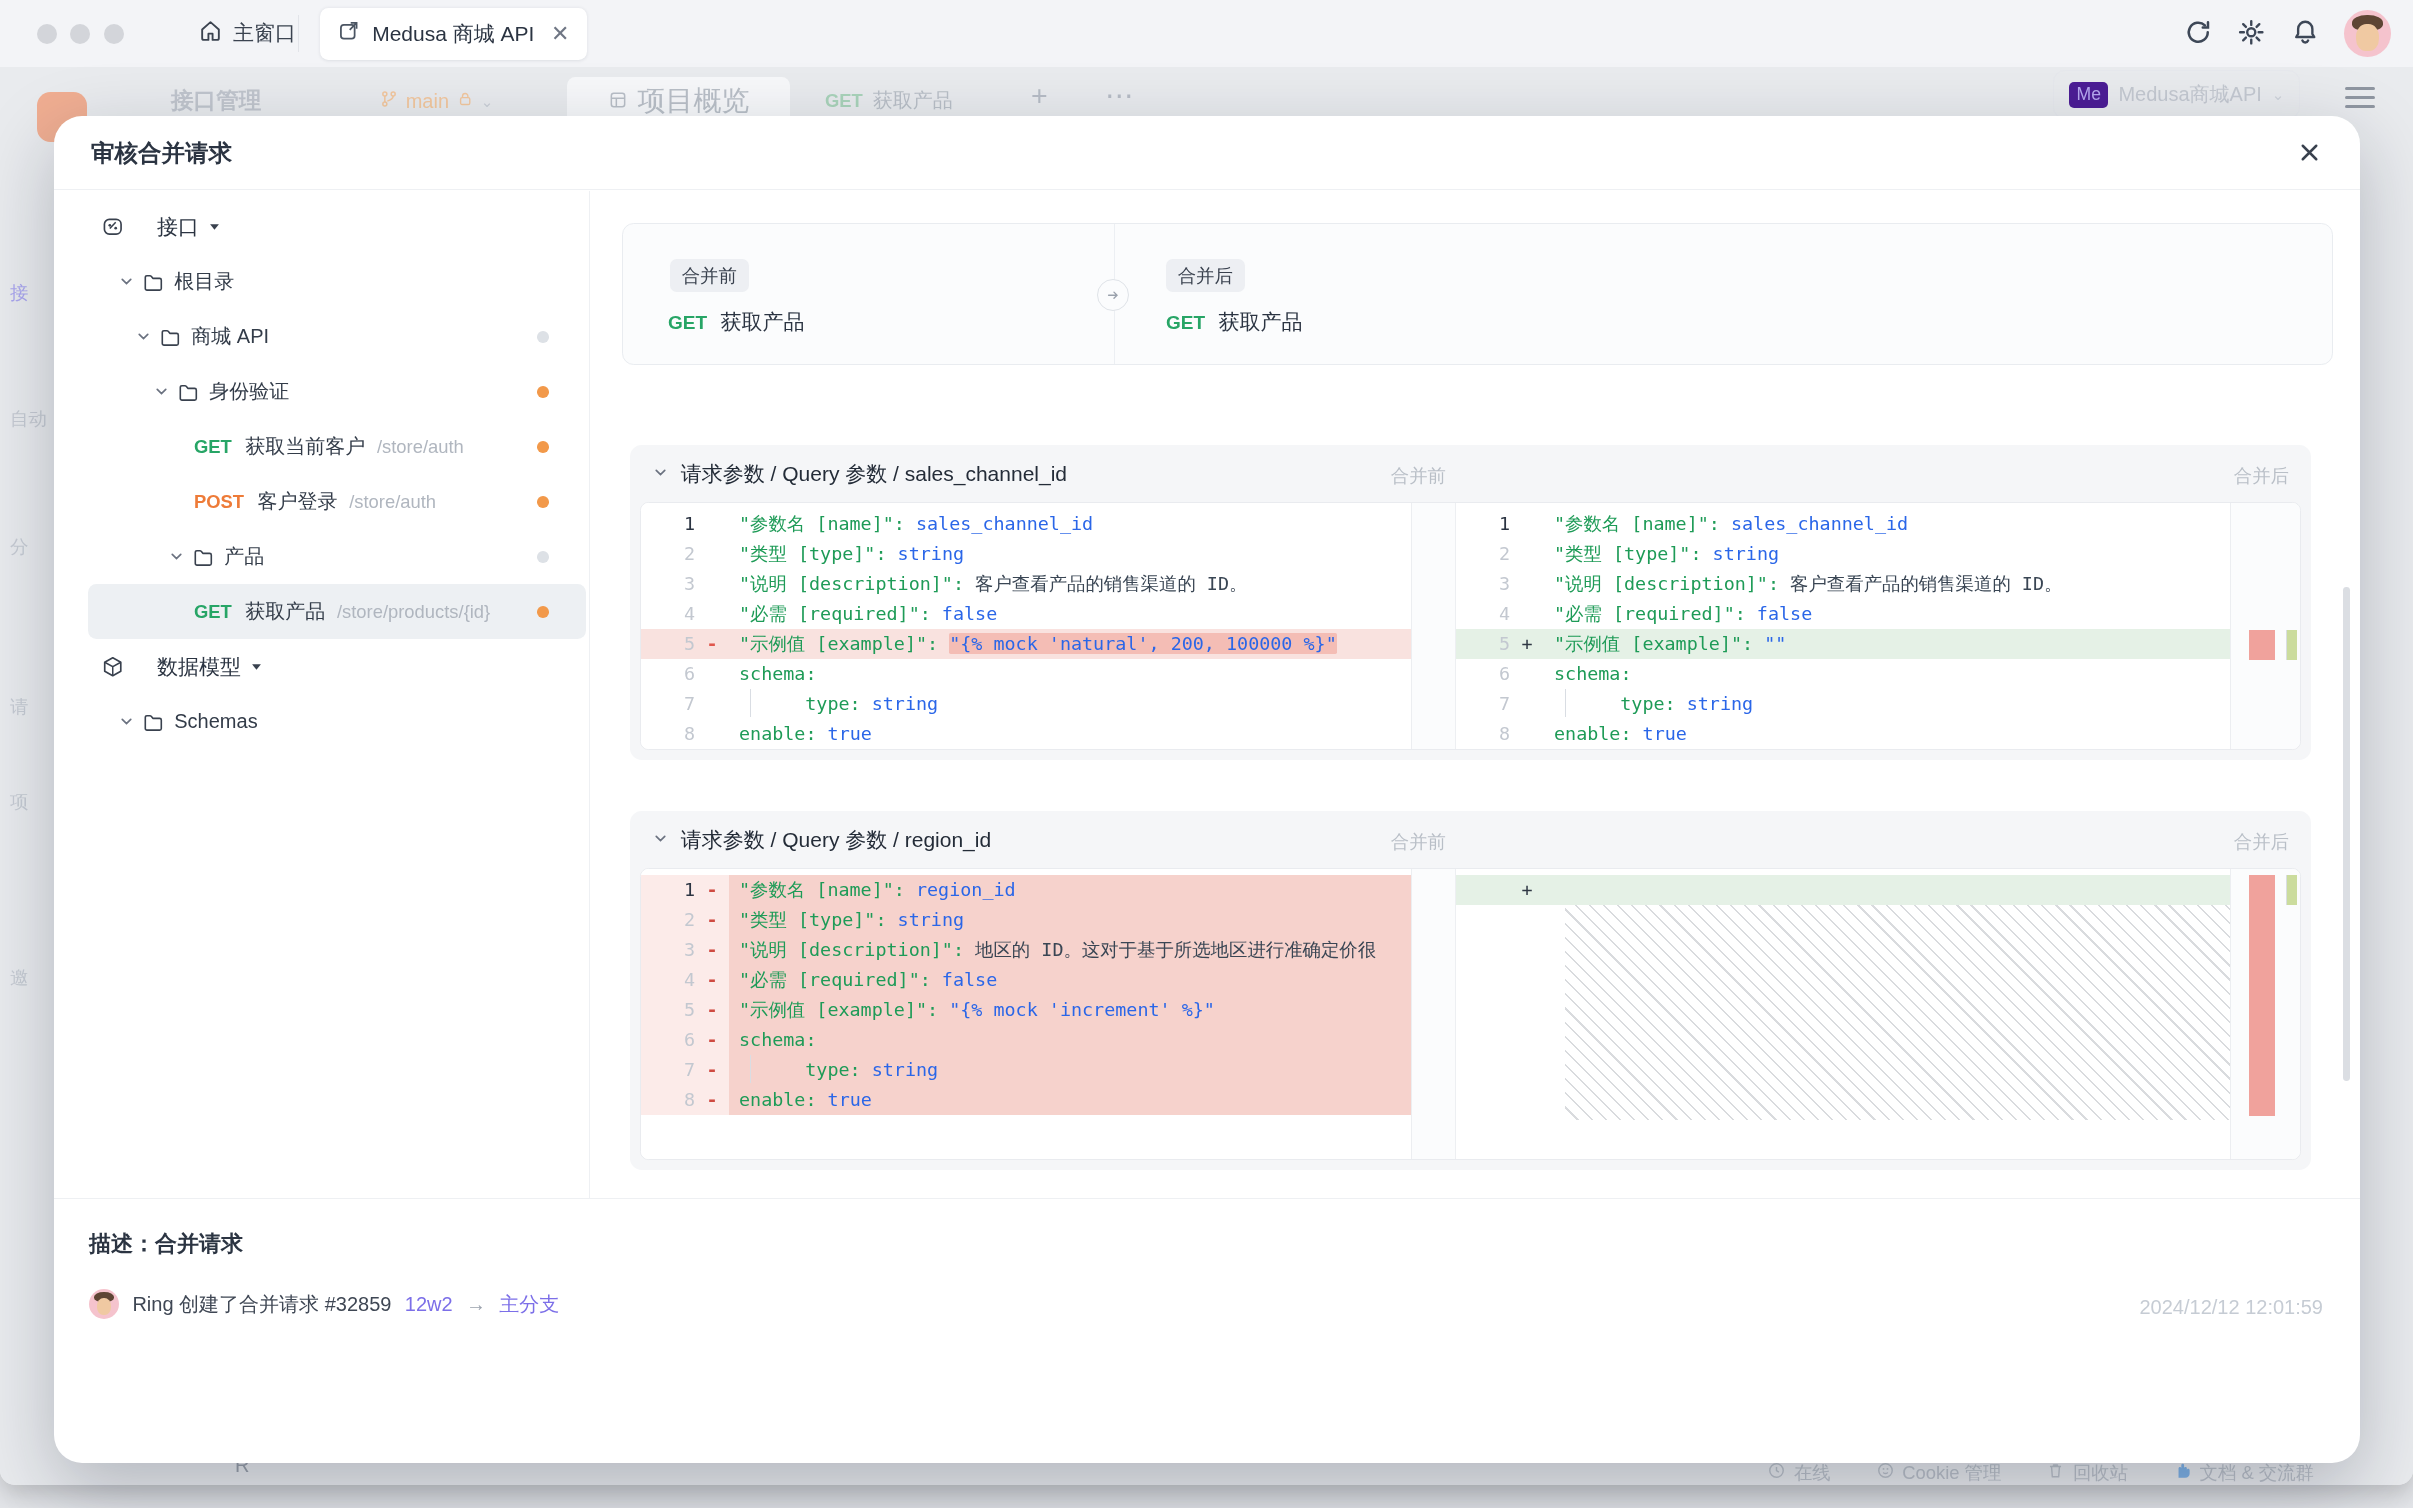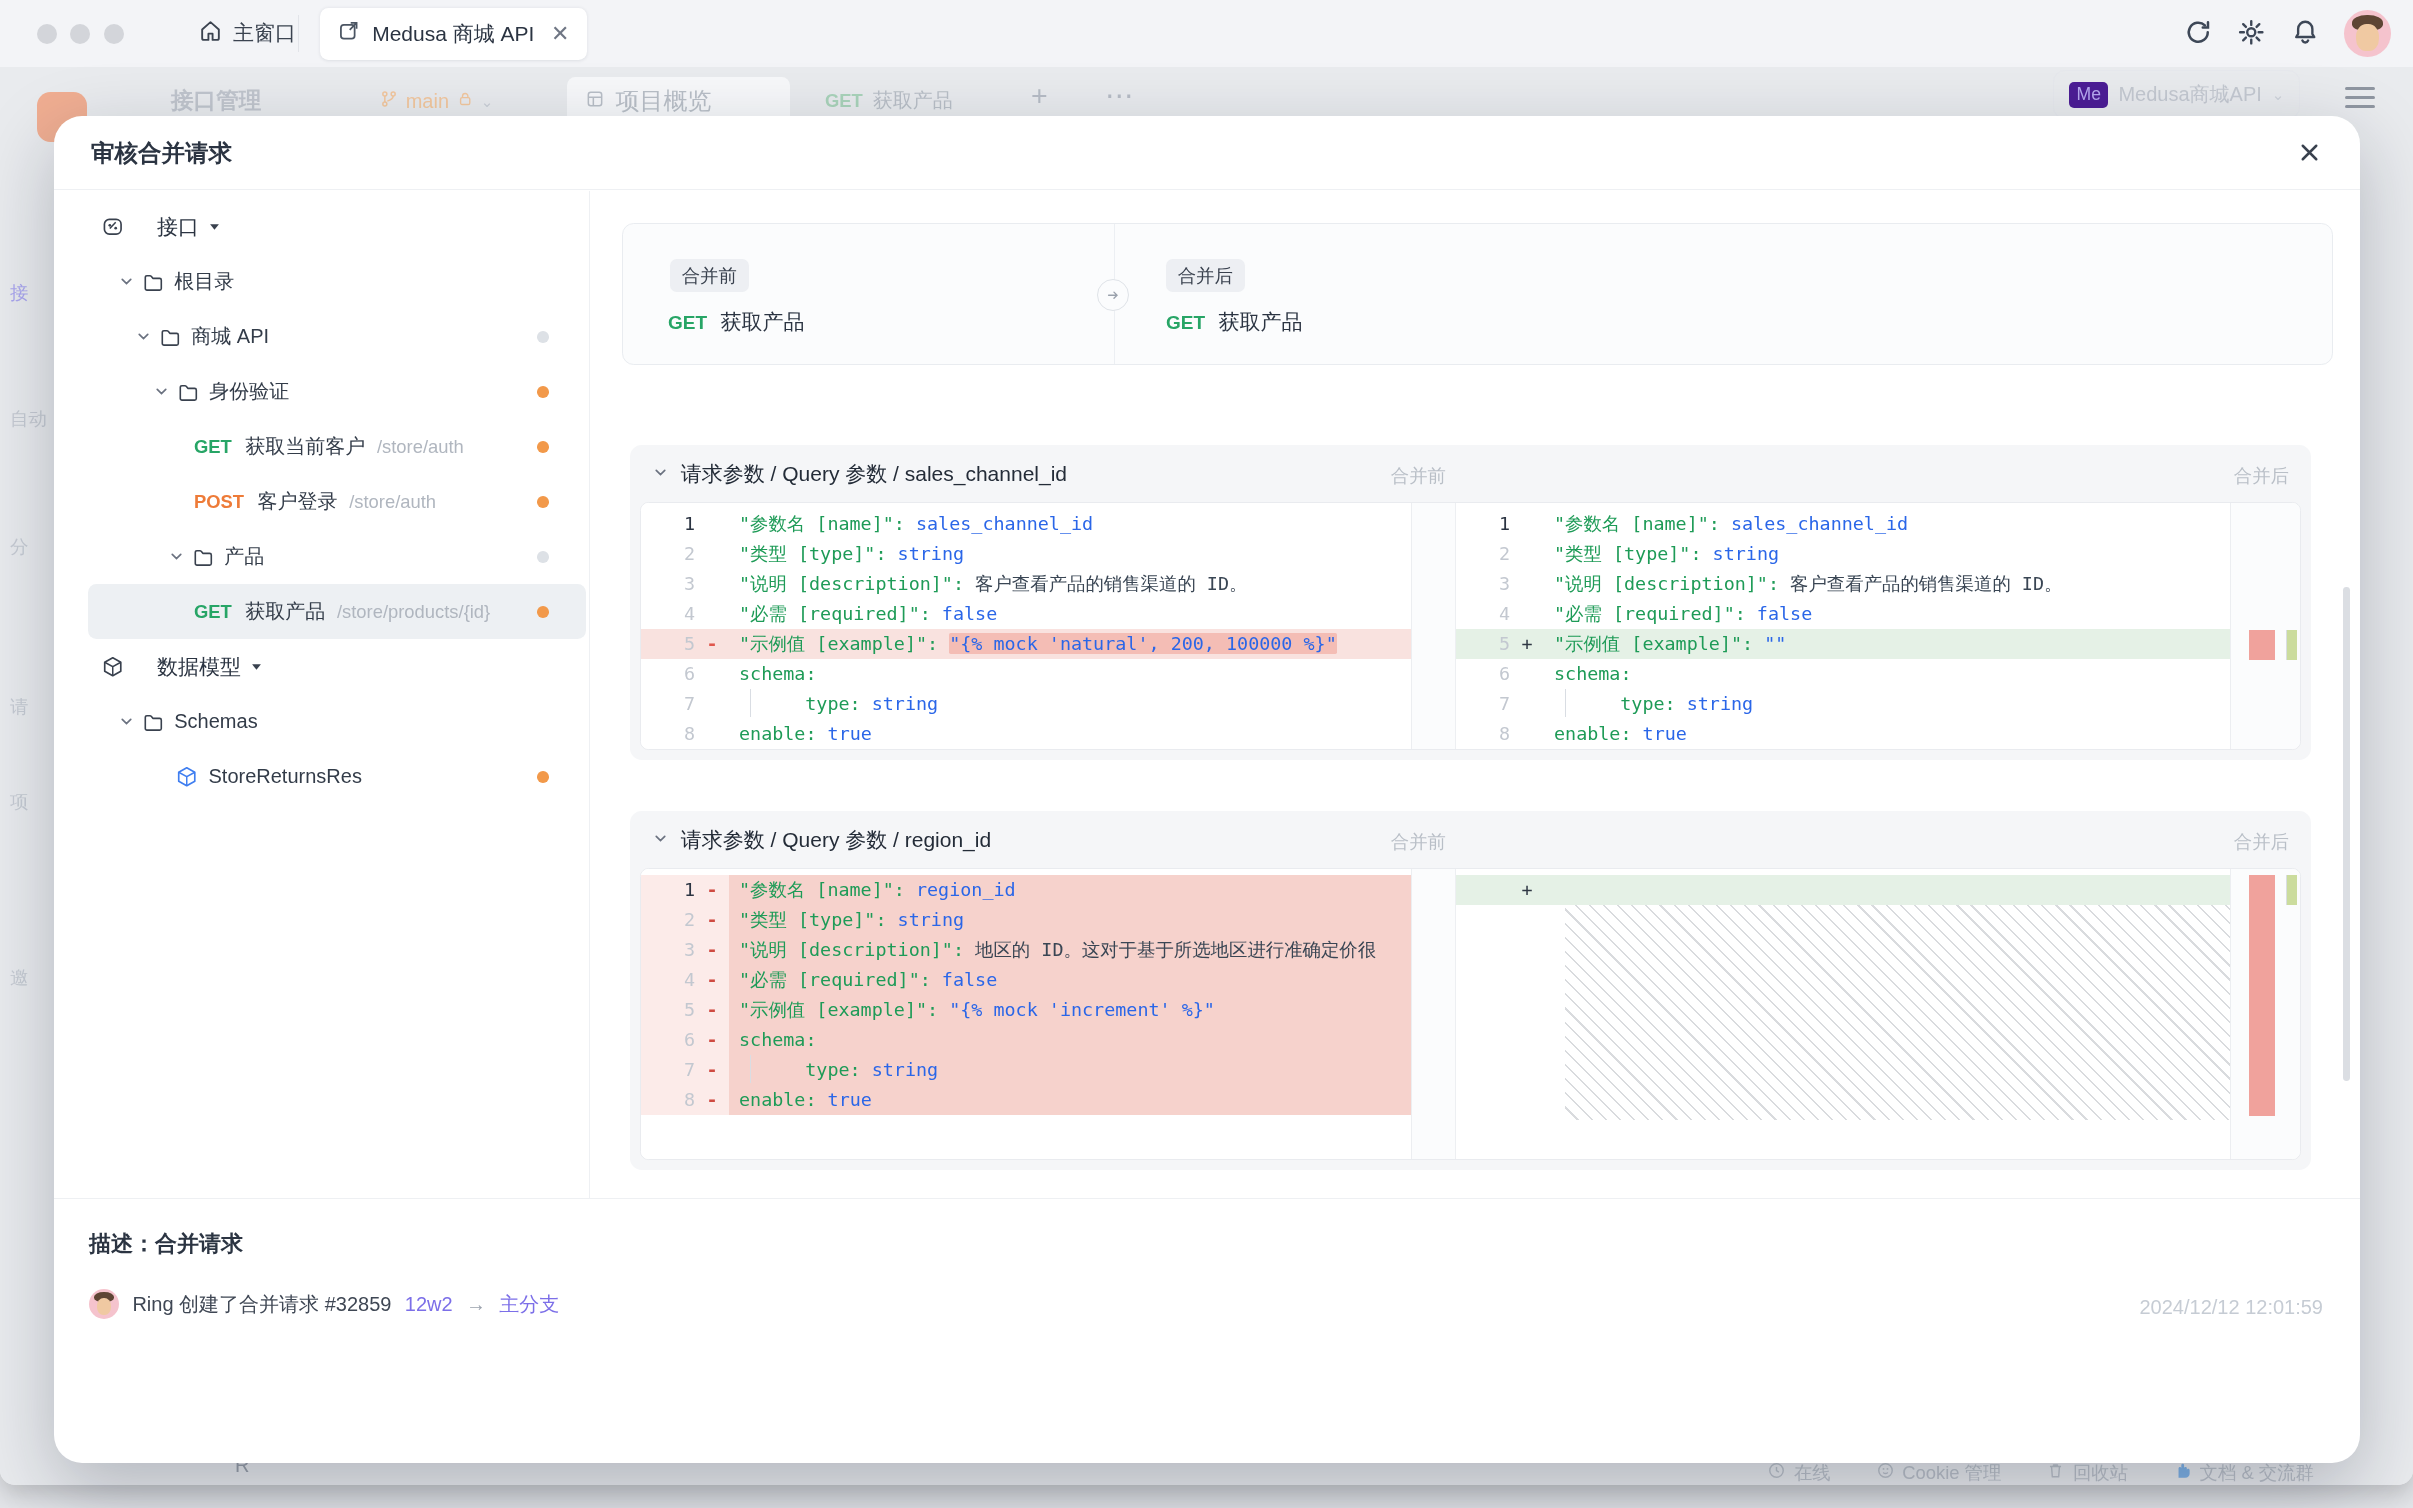--- a/index.html
+++ b/index.html
@@ -29,21 +29,21 @@
 
   
   .dim{position:absolute;left:0;top:67px;right:0;bottom:0;background:#e9ebee;}
   .dim-logo{position:absolute;left:37px;top:25px;width:50px;height:50px;border-radius:13.4px;background:#f0ae92;}
   .dim-navtitle{position:absolute;left:171px;top:18.4px;font-size:22.6px;font-weight:bold;color:#c0c5cd;}
   .dim-branch{position:absolute;left:379px;top:22px;display:flex;align-items:center;gap:6.7px;
     font-size:20px;color:#f2c79e;}
   .dim-branch .car{color:#c9ced6;font-size:15px;}
   .dim-tabpill{position:absolute;left:567px;top:10px;width:223px;height:47px;background:#f7f8fa;
     border-radius:8.4px;display:flex;align-items:center;gap:10px;padding:0 18.4px;
-    color:#b9bfc7;font-size:24px;}
+    color:#b9bfc7;font-size:28px;justify-content:center;}
   .dim-tab2{position:absolute;left:825px;top:20px;display:flex;align-items:center;gap:10px;font-size:20px;color:#b9bfc7;}
   .dim-tab2 .m{color:#a9d3ba;font-weight:bold;font-size:18.4px;}
   .dim-plus{position:absolute;left:1031px;top:11.7px;font-size:28.5px;color:#b6bcc5;}
   .dim-dots{position:absolute;left:1105px;top:11.7px;font-size:28.5px;color:#b6bcc5;letter-spacing:1.7px;}
   .dim-proj{position:absolute;left:2053px;top:3.4px;height:49px;border:1.7px solid #e6e8ed;border-radius:11.7px;
     display:flex;align-items:center;gap:10px;padding:0 15px;}
   .dim-proj .me{background:#4c1d95;color:#b6a8ef;font-size:17.6px;border-radius:5px;padding:2.5px 7.5px;}
   .dim-proj .nm{color:#c3c8d0;font-size:20px;}
   .dim-proj .car{color:#ccd1d8;font-size:15px;}
   .dim-burger{position:absolute;left:2345px;top:13.4px;width:30px;}
@@ -409,30 +409,20 @@
               <path d="M4 6l4 4 4-4" fill="none" stroke="#6b7280" stroke-width="1.6" stroke-linecap="round"></path>
             </svg>
           </span>
           <span class="ticon">
             <svg width="22.6" height="22.6" viewBox="0 0 24 24">
               <path d="M3.5 8v10.5A1.8 1.8 0 0 0 5.3 20.3h13.4a1.8 1.8 0 0 0 1.8-1.8V9.6a1.8 1.8 0 0 0-1.8-1.8h-7.2L9.8 5.7a1.8 1.8 0 0 0-1.4-.7H5.3A1.8 1.8 0 0 0 3.5 6.8z" fill="none" stroke="#39414e" stroke-width="1.7" stroke-linejoin="round"></path>
             </svg>
           </span>
           <span class="tlabel">Schemas</span>
         </div>
-        <div class="trow" style="padding-left: 87px;">
-          <span class="ticon">
-            <svg width="23.5" height="23.5" viewBox="0 0 24 24">
-              <path d="M12 2.8l8.2 4.6v9.2L12 21.2 3.8 16.6V7.4z" fill="none" stroke="#3f7ef0" stroke-width="1.7" stroke-linejoin="round"></path>
-              <path d="M12 12v9M3.8 7.4L12 12l8.2-4.6" fill="none" stroke="#3f7ef0" stroke-width="1.5"></path>
-            </svg>
-          </span>
-          <span class="tlabel">StoreReturnsRes</span>
-          <span class="dot orange"></span>
-        </div>
       </div>
 
     <div class="scroll" id="scrollArea">
       <div class="cmp">
         <div class="cmp-div"></div>
         <span class="pill cmp-bl">合并前</span>
         <span class="pill cmp-br">合并后</span>
         <div class="cmp-ml">
           <span class="cmp-m">GET</span>
           <span class="cmp-n">获取产品</span>

